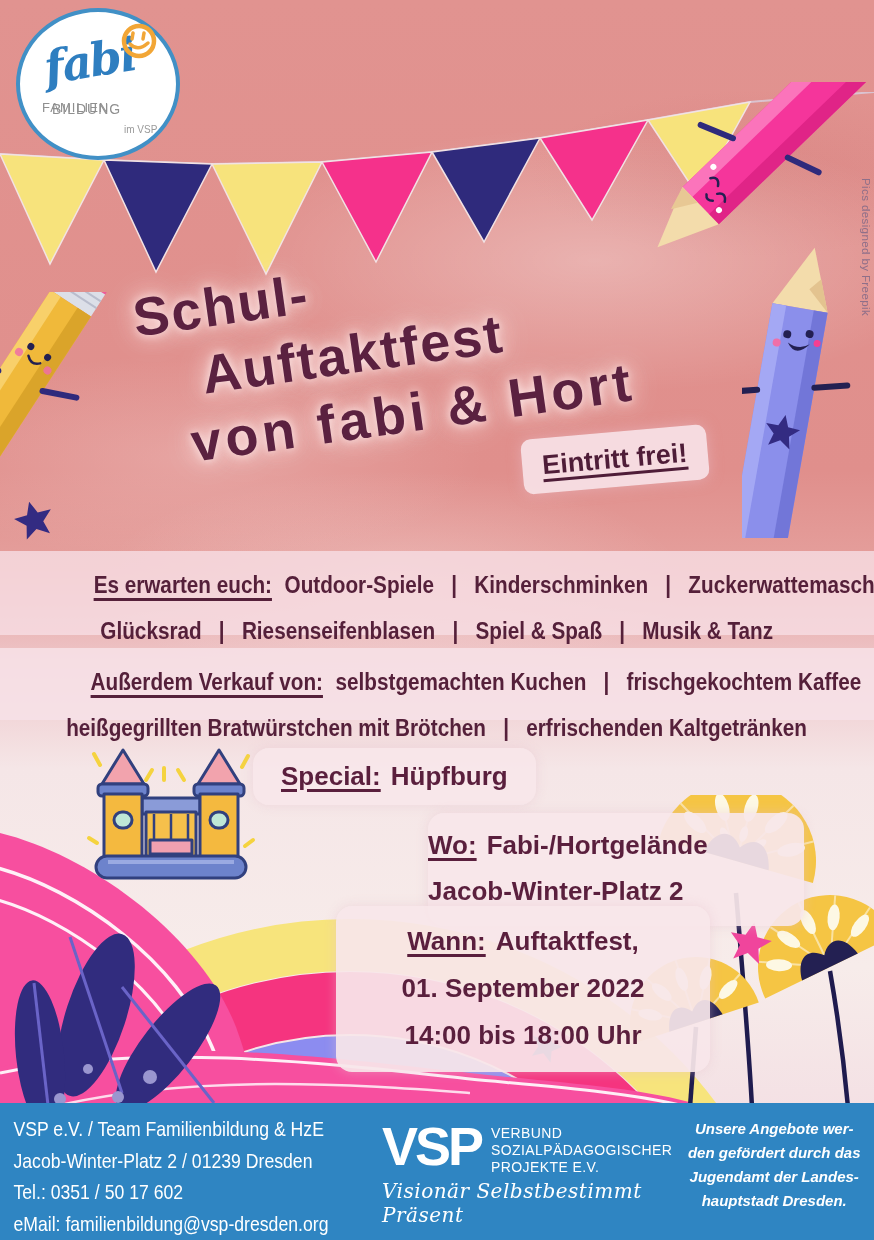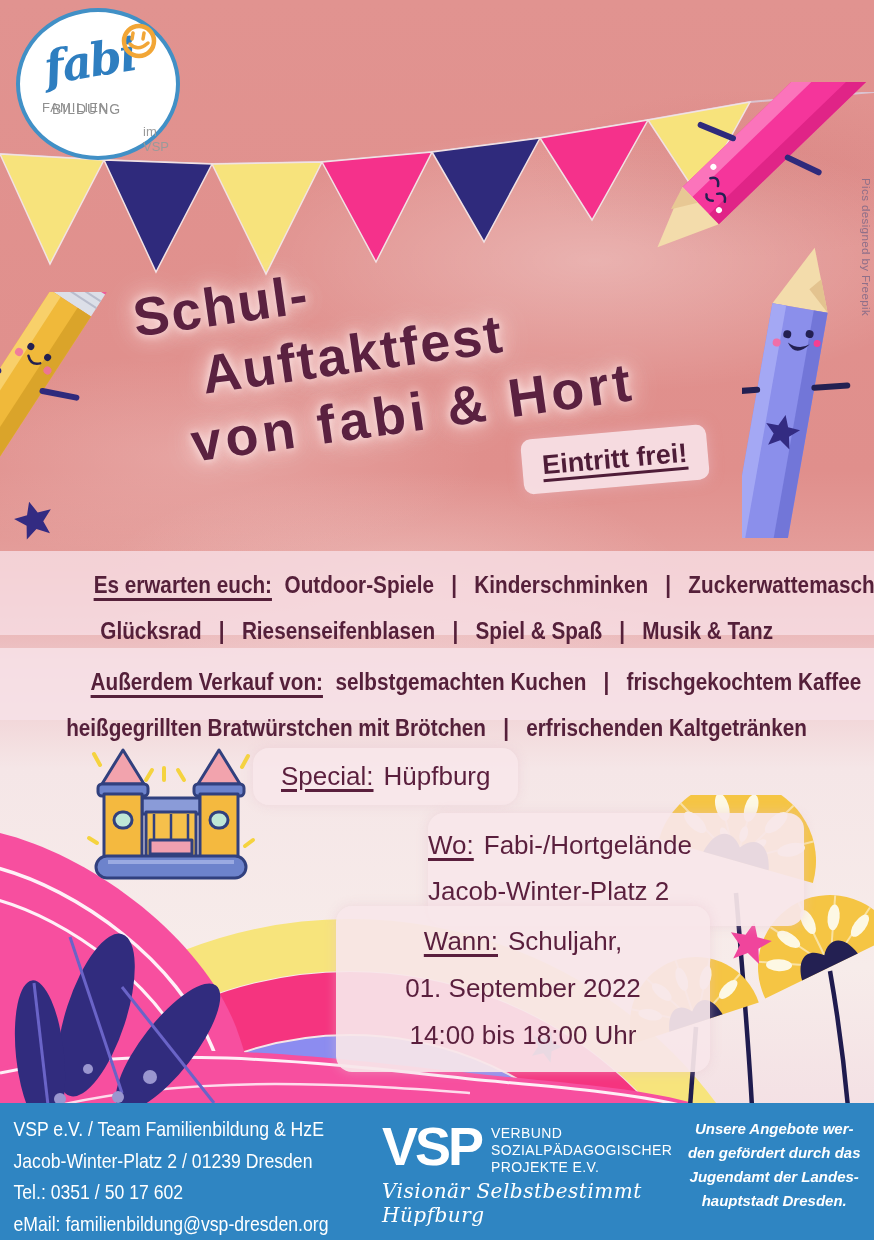--- a/index.html
+++ b/index.html
@@ -23,21 +23,21 @@
   .fabi-logo{
     position:absolute;left:16px;top:8px;width:156px;height:144px;background:#ffffff;
     border:4px solid #4190c6;border-radius:50%;z-index:4;
   }
   .fabi-word{
     position:absolute;left:24px;top:22px;font-family:"DejaVu Serif",serif;font-style:italic;
     font-weight:bold;font-size:46px;color:#2e7ec0;transform:rotate(-9deg);letter-spacing:-2px;
   }
   .fabi-org1{position:absolute;left:22px;top:88px;font-size:13px;color:#8f8f8f;letter-spacing:1px;}
   .fabi-org2{position:absolute;left:32px;top:89px;font-size:14px;color:#8f8f8f;letter-spacing:1px;}
-  .fabi-suffix{position:absolute;left:104px;top:112px;font-size:13px;color:#9a9a9a;margin-left:19px;}
+  .fabi-suffix{position:absolute;left:104px;top:112px;font-size:10px;color:#9a9a9a;}
   .smiley{position:absolute;right:16px;top:8px;}
   
   .credit{
     position:absolute;right:2px;top:178px;writing-mode:vertical-rl;
     font-size:11.5px;color:#8f6f89;letter-spacing:.4px;z-index:6;
   }
   
   .bunting{position:absolute;left:0;top:92px;z-index:1;}
   .pencil-yellow{position:absolute;left:-15px;top:292px;z-index:2;}
   .pencil-pink{position:absolute;left:598px;top:82px;z-index:2;}
@@ -69,21 +69,21 @@
   .band-1{top:551px;height:84px;}
   .band-2{top:648px;height:72px;background:rgba(247,226,232,.85);}
   .band-row{text-align:center;color:#55203a;font-weight:bold;font-size:23px;line-height:1;}
   .band-inner{display:inline-block;transform:scaleX(.9);transform-origin:center;white-space:pre;}
   .u{text-decoration:underline;text-decoration-thickness:2.5px;text-underline-offset:5px;white-space:pre;}
   .band-text{margin-left:14px;white-space:pre;}
   .band-text-solo{white-space:pre;}
   
   .pinkbox{
     position:absolute;background:rgba(247,230,234,.93);border-radius:16px;z-index:5;
-    color:#5a1f3d;font-weight:normal;font-size:26px;box-shadow:0 0 12px rgba(231,193,203,.45);
+    color:#5a1f3d;font-weight:bold;font-size:26px;box-shadow:0 0 12px rgba(231,193,203,.45);
   }
   .special-box{left:253px;top:748px;padding:13px 28px;}
   .where-box{left:428px;top:813px;width:376px;padding:10px 0 12px;text-align:left;line-height:1.75;}
   .when-box{left:336px;top:906px;width:374px;padding:12px 0 14px;text-align:center;line-height:1.8;}
   .lbl{text-decoration:underline;text-decoration-thickness:2.5px;text-underline-offset:4px;margin-right:10px;}
   
   .footer{position:absolute;left:0;top:1103px;width:874px;height:137px;background:#2f85c2;z-index:6;display:flex;justify-content:flex-end;}
   .footer-contact{
     width:360px;padding:10px 0 0 16px;color:#ffffff;font-size:21px;line-height:1.5;
     transform:scaleX(.84);transform-origin:left top;white-space:nowrap;
@@ -266,21 +266,21 @@
 
   <div class="pinkbox where-box">
     <div>
       <span class="lbl">Wo:</span><span>Fabi-/Hortgelände</span>
     </div>
     <div>Jacob-Winter-Platz 2</div>
   </div>
 
   <div class="pinkbox when-box">
     <div>
-      <span class="lbl">Wann:</span><span>Schuljahr,</span>
+      <span class="lbl">Wann:</span><span>Auftaktfest,</span>
     </div>
     <div>01. September 2022</div>
     <div>14:00 bis 18:00 Uhr</div>
   </div>
 
   <svg class="bottom-art" width="874" height="290" viewBox="0 0 874 290">
     <g fill="none">
       <circle cx="350" cy="560" r="430" stroke="#f7e47c" stroke-width="52"></circle>
       <circle cx="350" cy="560" r="372" stroke="#f5347f" stroke-width="62"></circle>
       <circle cx="350" cy="560" r="312" stroke="#8c8cf0" stroke-width="54"></circle>
@@ -380,21 +380,21 @@
     </div>
     <div class="footer-logo">
       <div class="vsp-row">
         <span class="vsp-acronym">VSP</span>
         <span class="vsp-name">
           <div>VERBUND</div>
           <div>SOZIALPÄDAGOGISCHER</div>
           <div>PROJEKTE E.V.</div>
         </span>
       </div>
-      <div class="vsp-tagline">Visionär Selbstbestimmt Hüpfburg</div>
+      <div class="vsp-tagline">Visionär Selbstbestimmt Präsent</div>
     </div>
     <div class="footer-funding">
       <div>Unsere Angebote wer-</div>
       <div>den gefördert durch das</div>
       <div>Jugendamt der Landes-</div>
       <div>hauptstadt Dresden.</div>
     </div>
   </div>
 
 </div>

